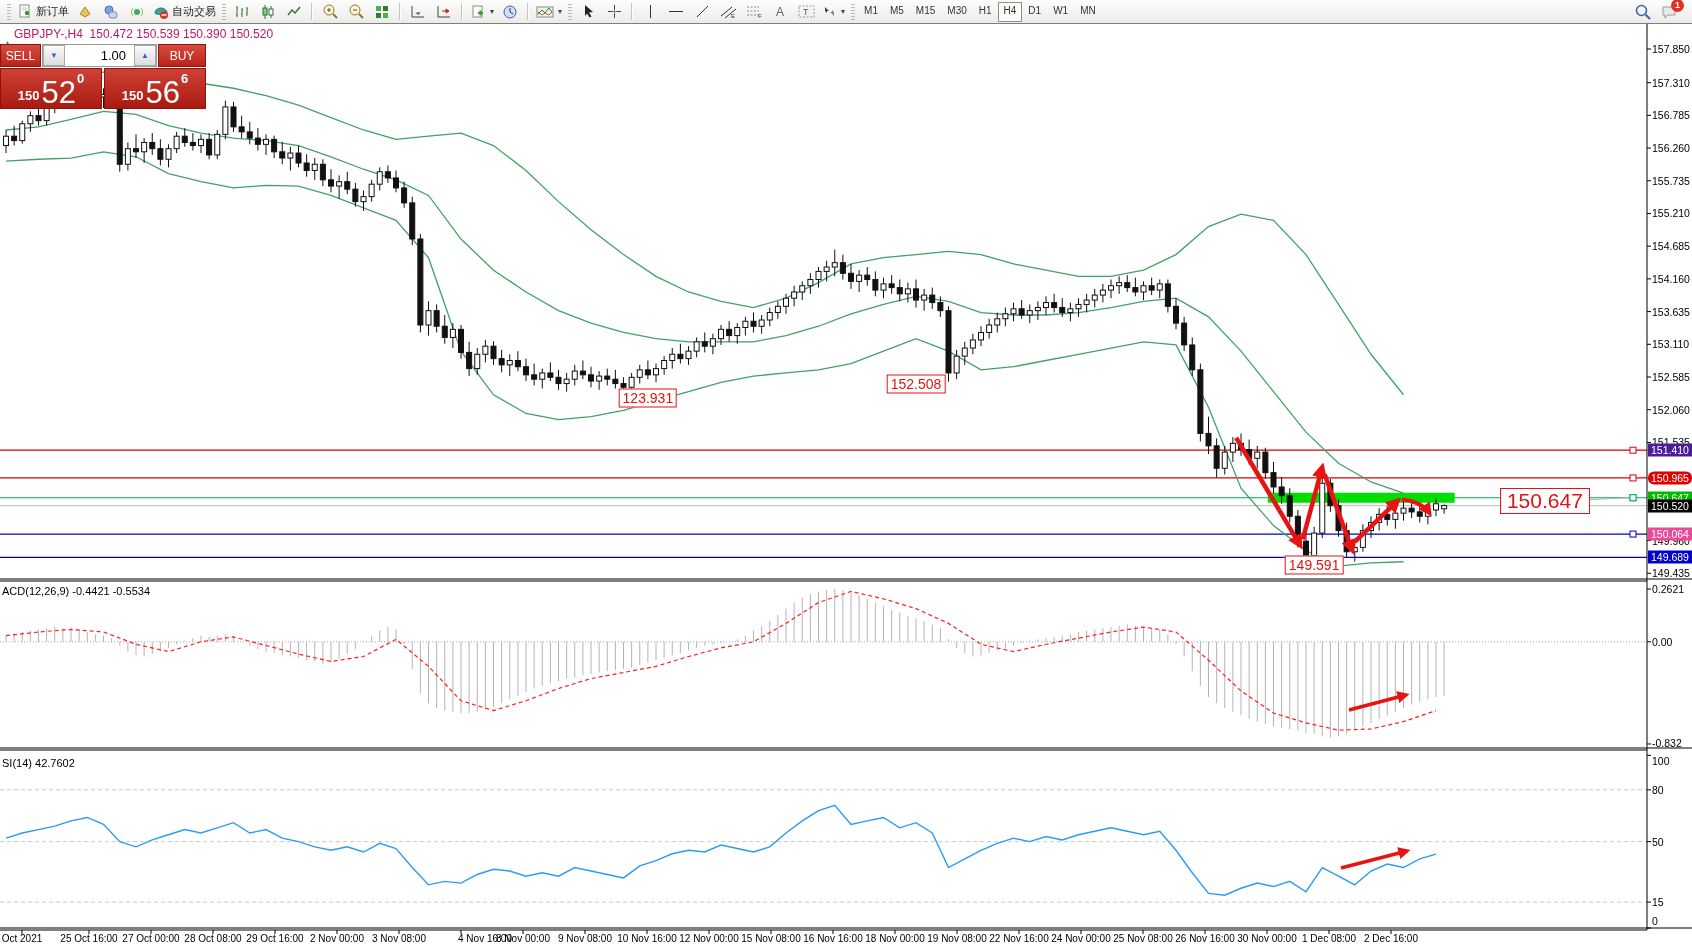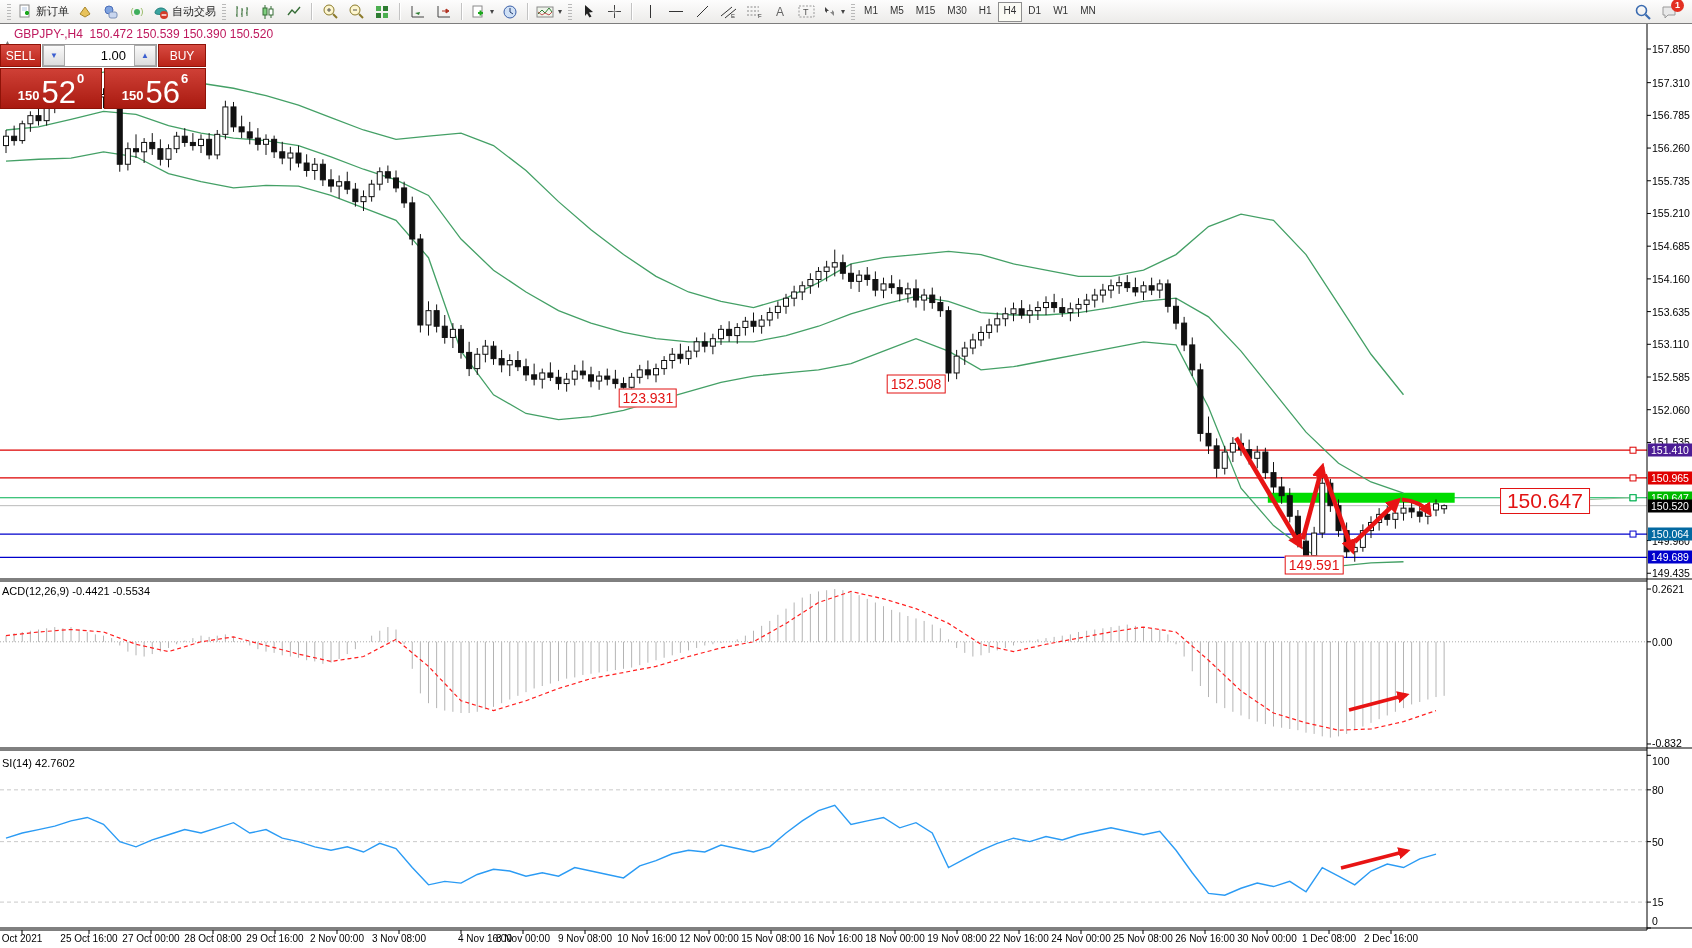--- a/index.html
+++ b/index.html
@@ -894,24 +894,24 @@
     <div class="ylab" style="top: 246.179px;">154.685</div>
     <div class="ylab" style="top: 278.887px;">154.160</div>
     <div class="ylab" style="top: 311.595px;">153.635</div>
     <div class="ylab" style="top: 344.302px;">153.110</div>
     <div class="ylab" style="top: 377.009px;">152.585</div>
     <div class="ylab" style="top: 409.717px;">152.060</div>
     <div class="ylab" style="top: 442.424px;">151.535</div>
     <div class="ylab" style="top: 540.547px;">149.960</div>
     <div class="ylab" style="top: 573.254px;">149.435</div>
     <div class="ylab-col" style="top: 450.212px; background: #4c1d95;">151.410</div>
-    <div class="ylab-col" style="top: 477.935px; background: rgb(224, 0, 0);">150.965</div>
+    <div class="ylab-col" style="top: 477.935px; background: rgb(224, 0, 0); border-radius: 6px;">150.965</div>
     <div class="ylab-col" style="top: 497.747px; background: rgb(0, 187, 0);">150.647</div>
     <div class="ylab-col" style="top: 505.659px; background: rgb(0, 0, 0);">150.520</div>
-    <div class="ylab-col" style="top: 534.068px; background: #0369a1;">150.064</div>
+    <div class="ylab-col" style="top: 534.068px; background: #ec4899;">150.064</div>
     <div class="ylab-col" style="top: 557.43px; background: rgb(0, 0, 204);">149.689</div>
     <div class="ylab" style="top: 589.021px;">0.2621</div>
     <div class="ylab" style="top: 641.8px;">0.00</div>
     <div class="ylab" style="top: 743px;">-0.832</div>
     <div class="ylab" style="top: 761px;">100</div>
     <div class="ylab" style="top: 789.84px;">80</div>
     <div class="ylab" style="top: 841.65px;">50</div>
     <div class="ylab" style="top: 902.095px;">15</div>
     <div class="ylab" style="top: 921px;">0</div>
     <div class="tlab" style="left: 22px;">Oct 2021</div>

